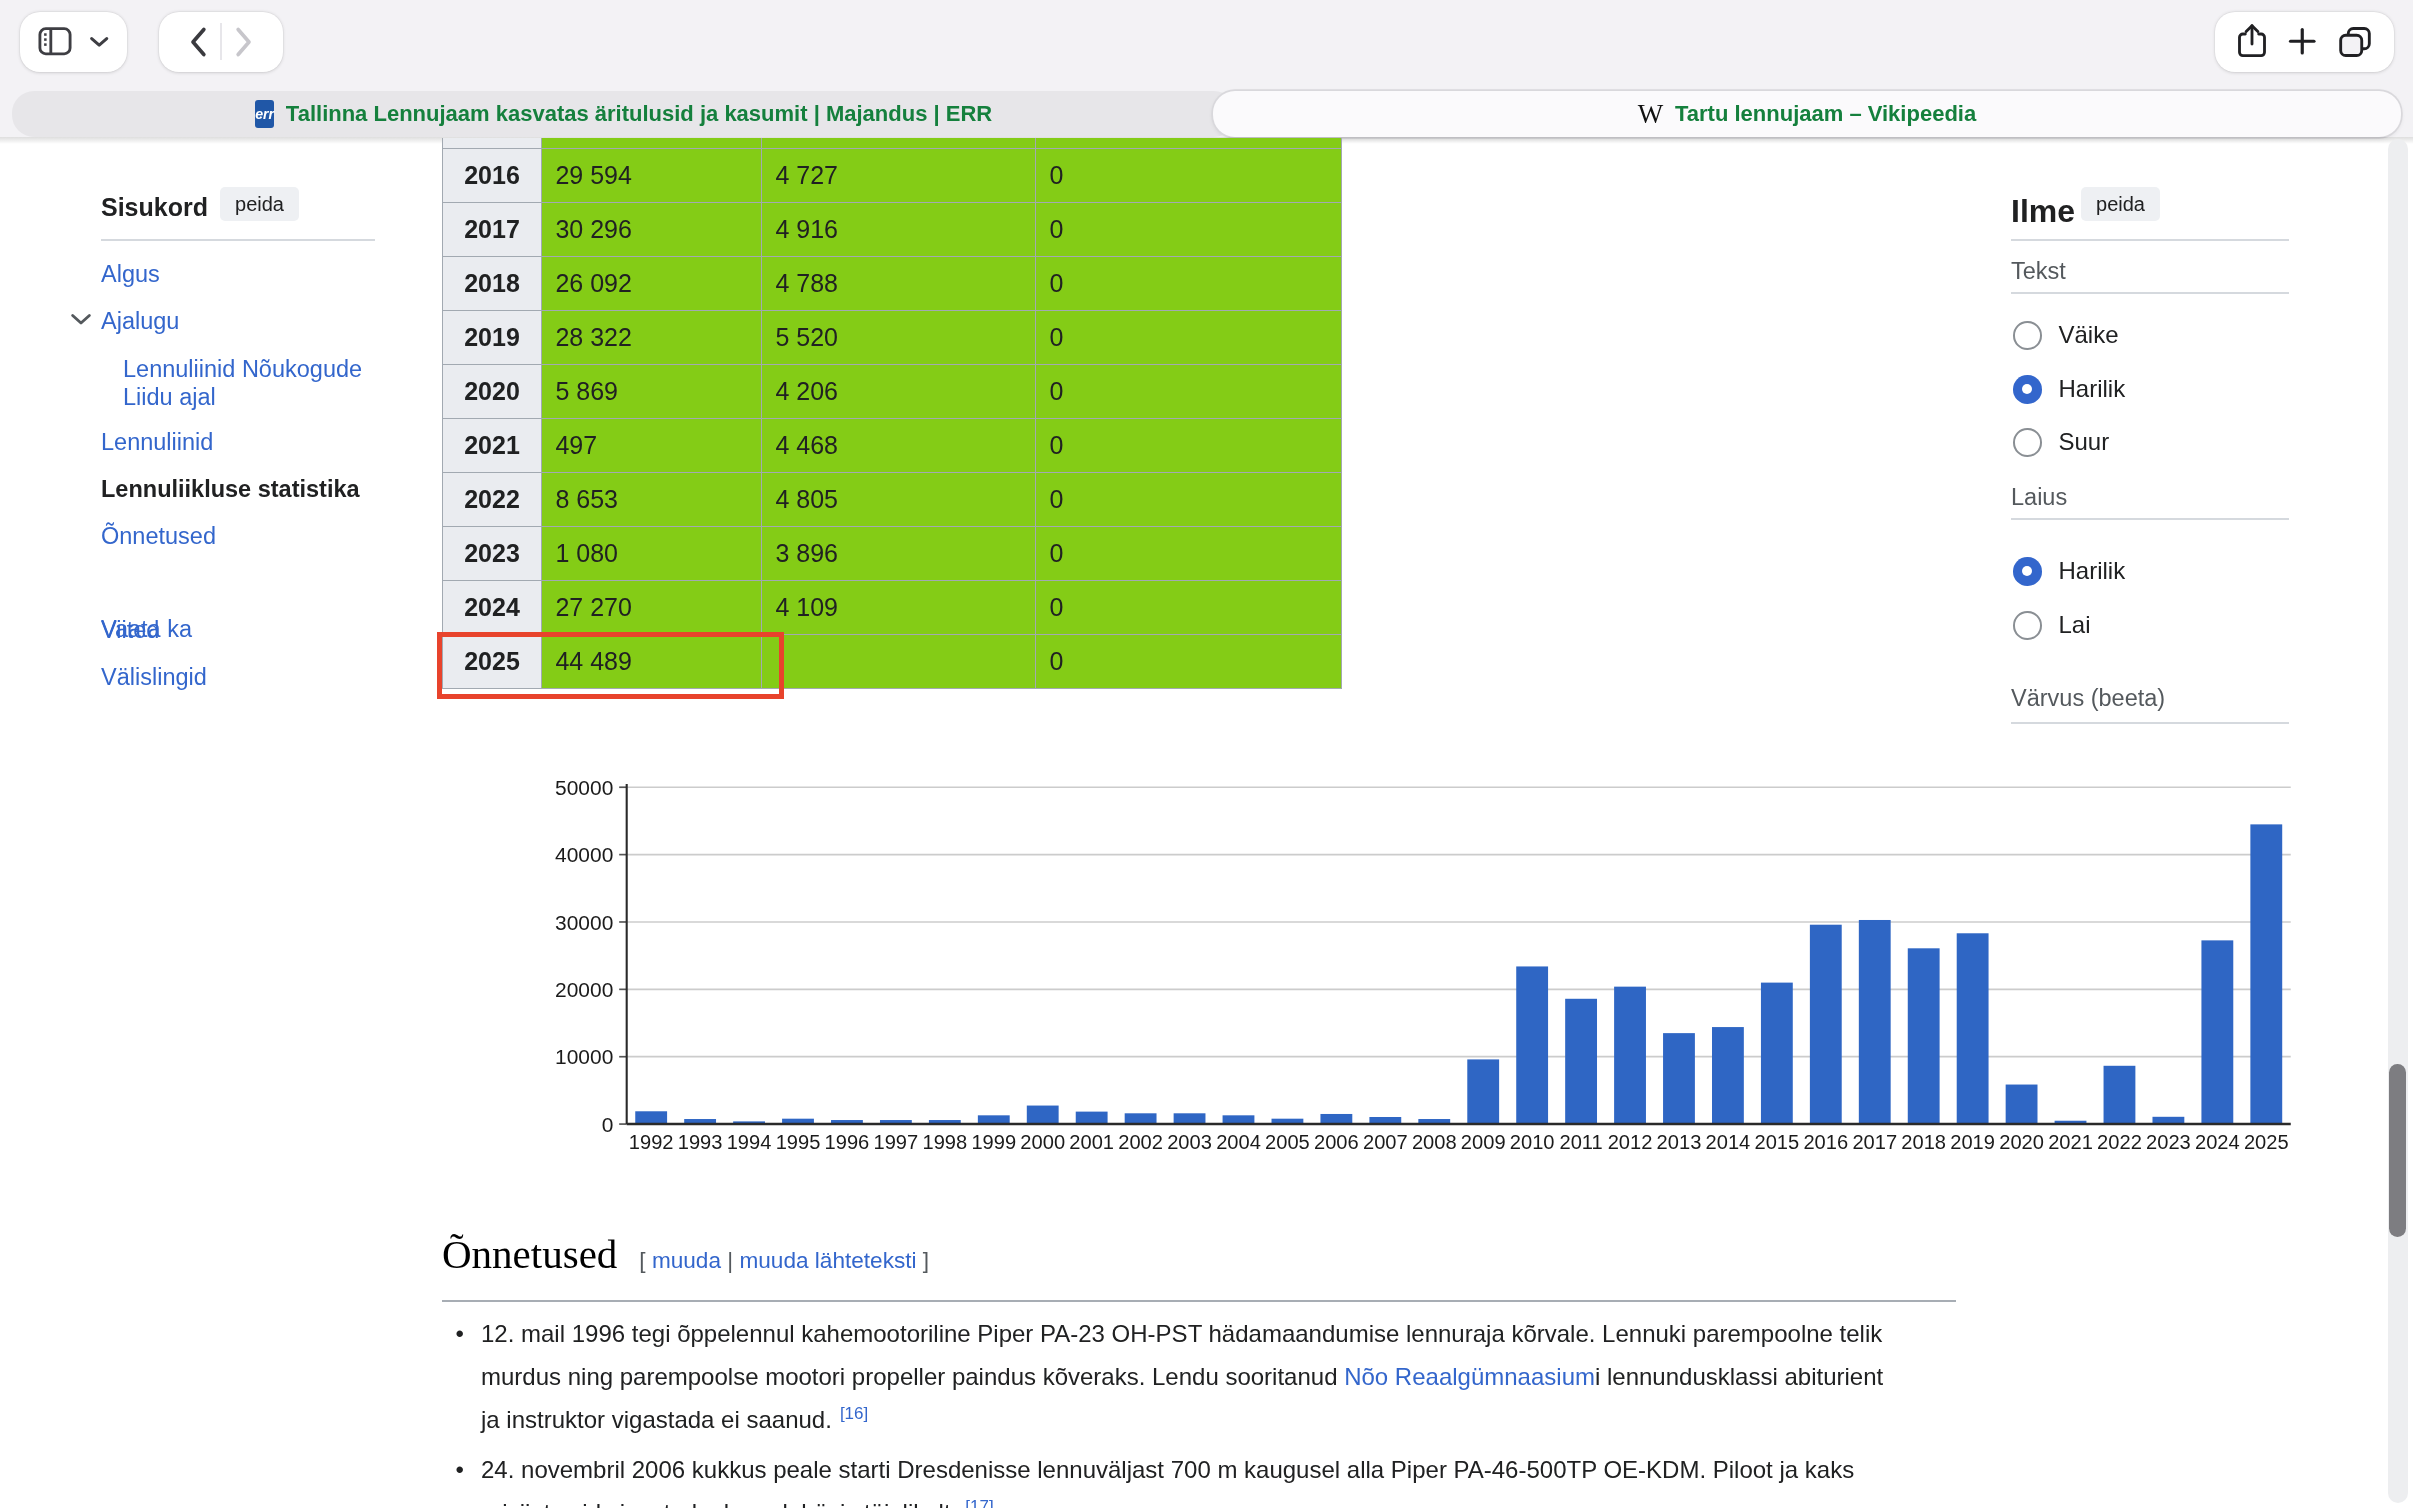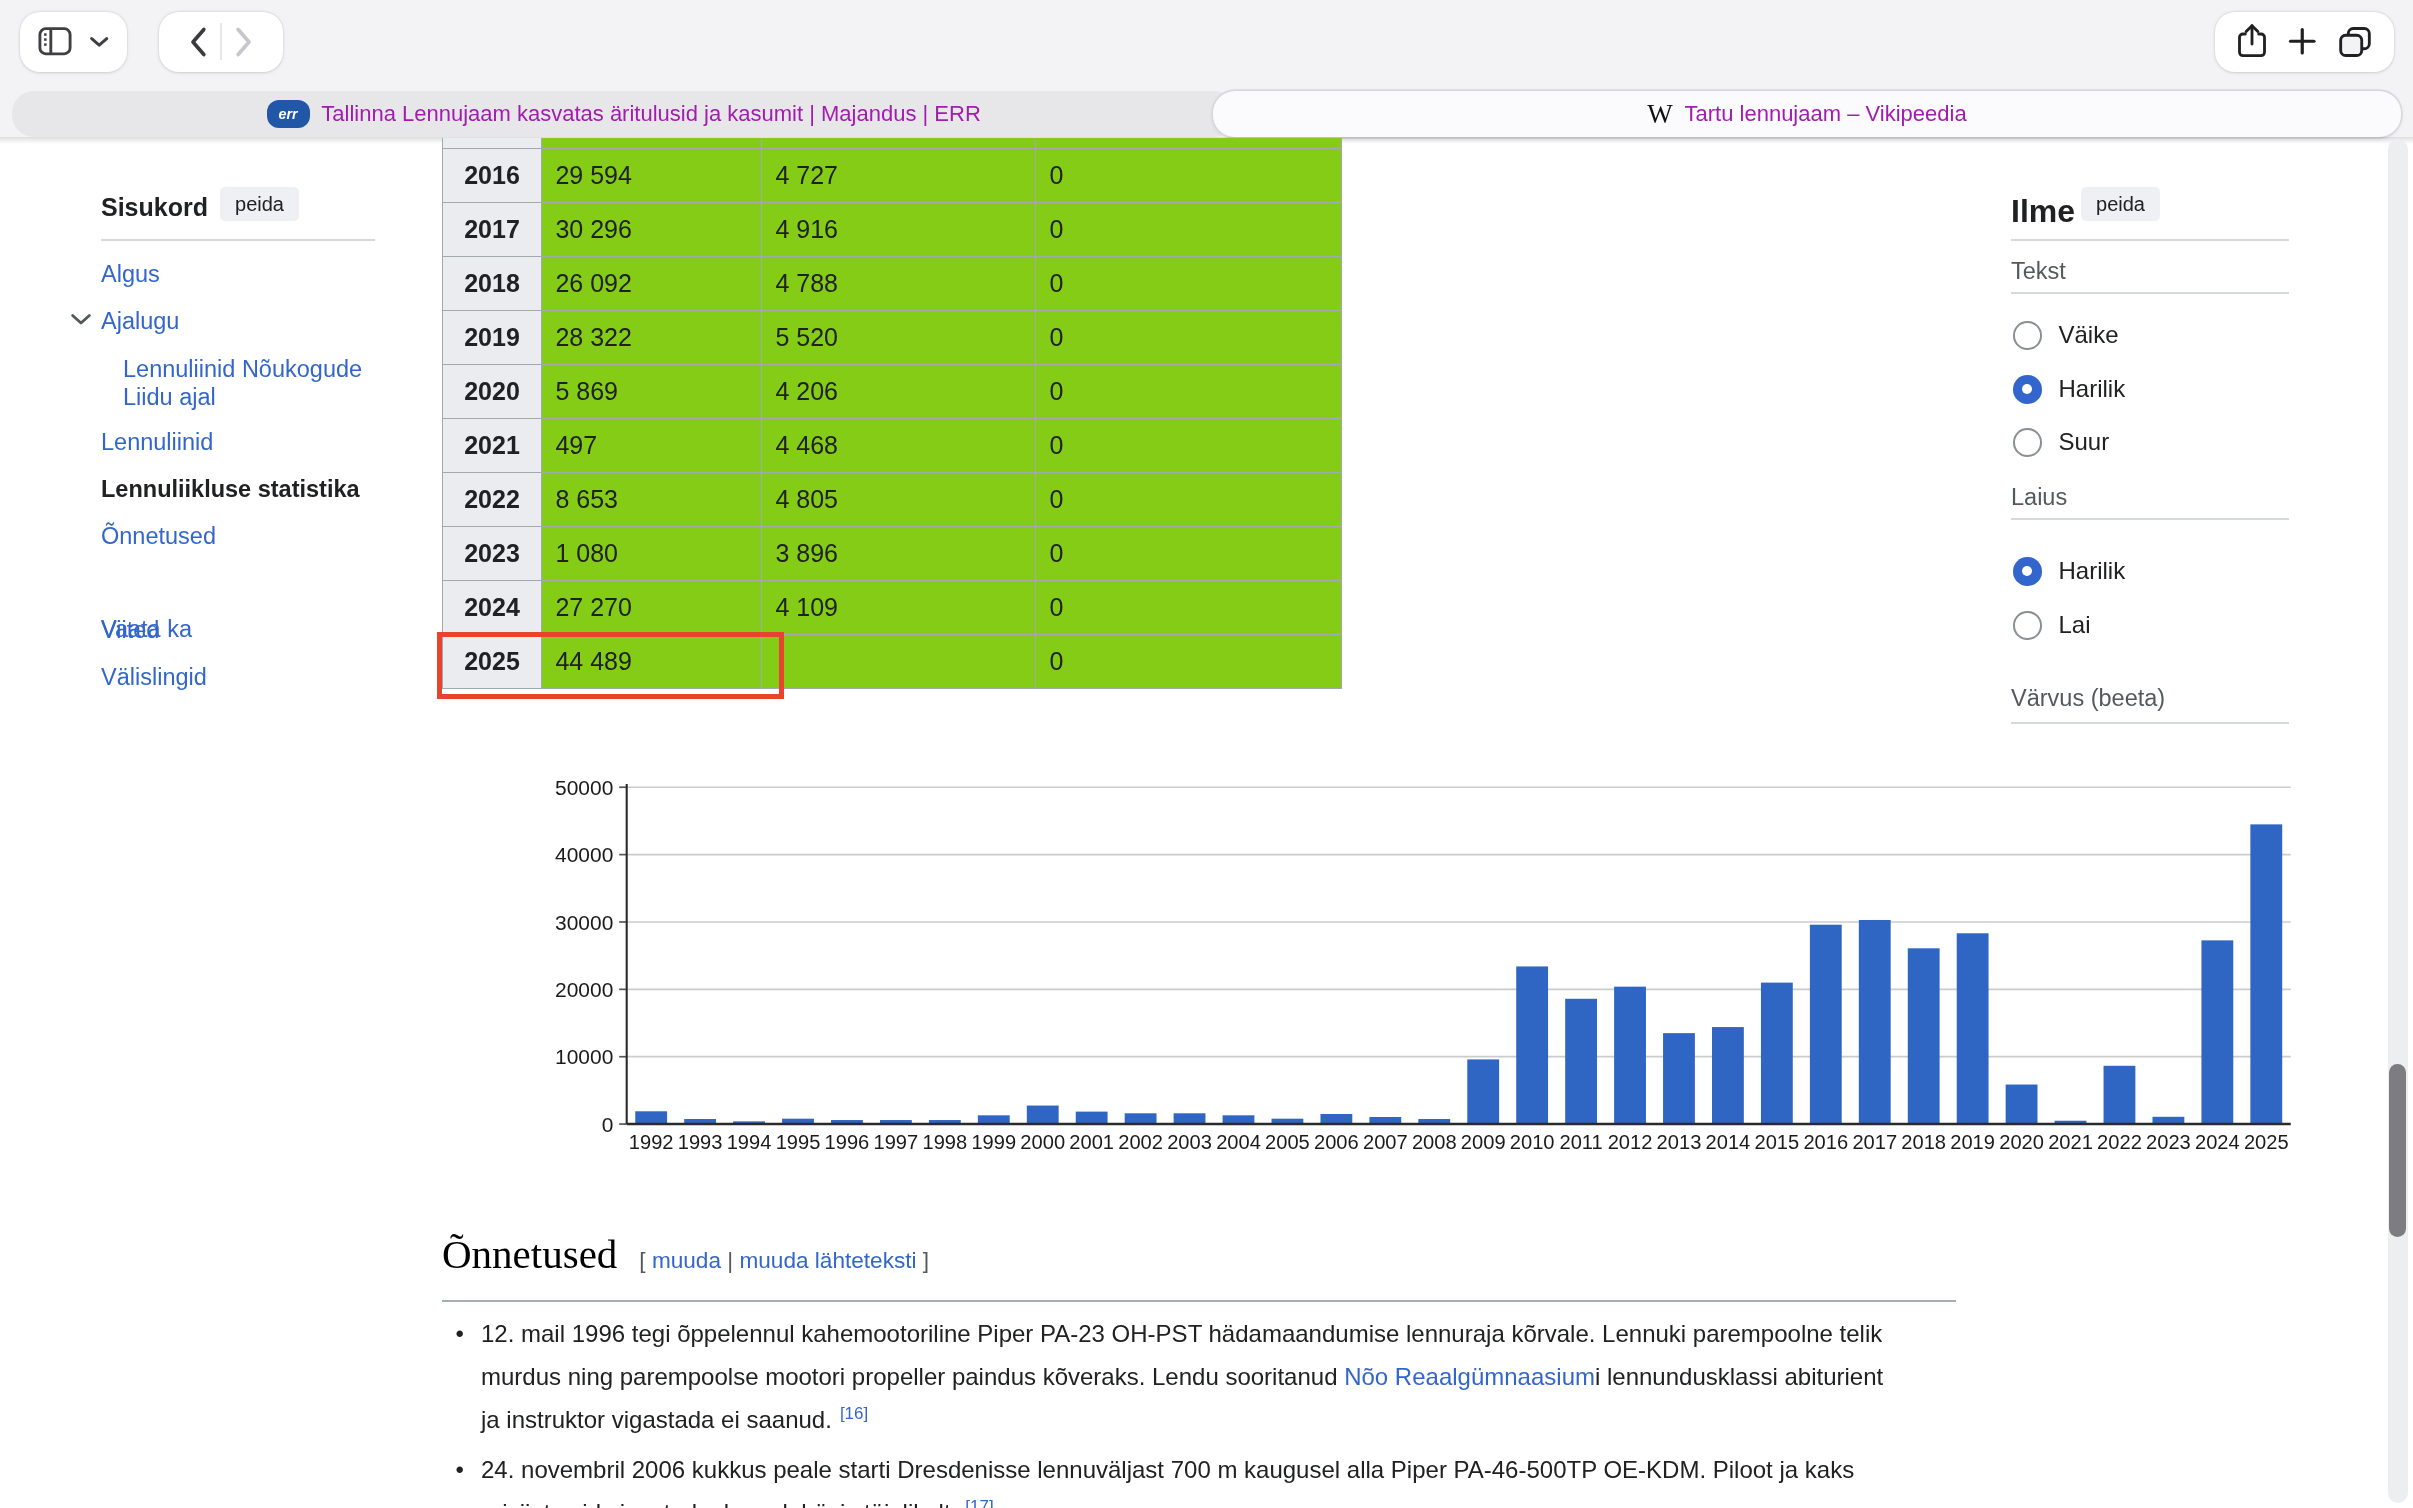--- a/index.html
+++ b/index.html
@@ -11,22 +11,22 @@
   .pillbtn{position:absolute;top:11.7px;height:60px;background:#fff;border-radius:20px;
            box-shadow:0 0.8px 3.4px rgba(0,0,0,.14),0 0 0 0.8px rgba(0,0,0,.03);display:flex;align-items:center;}
   .ico{display:inline-flex;align-items:center;justify-content:center;}
   .ico svg{display:block;}
   .urltext{flex:1;text-align:center;font-size:22.6px;color:#1b1b1d;letter-spacing:0.2px;}
   .navdiv{width:1.7px;height:37px;background:#e7e6ea;margin:0 11.7px;}
 
   .tab{position:absolute;top:91px;height:46px;border-radius:22px;display:flex;align-items:center;justify-content:center;gap:11.7px;}
   .tab-inactive{background:#e7e6e9;}
   .tab-active{background:#fbfafc;box-shadow:0 0 0 1.7px #d9d8dc,0 1.7px 5px rgba(0,0,0,.10);}
-  .tab-title{font-size:22px;color:#a21caf;white-space:nowrap;}
-  .fav-err{width:43px;height:28.5px;border-radius:12px;background:#2057a7;color:#fff;
+  .tab-title{font-size:22px;color:#15803d;white-space:nowrap;font-weight:bold;}
+  .fav-err{width:19px;height:28.5px;border-radius:3px;background:#2057a7;color:#fff;
            font-size:14.2px;font-weight:bold;font-style:italic;display:flex;align-items:center;justify-content:center;}
   .fav-w{font-family:"Liberation Serif",serif;font-size:27px;color:#111;line-height:1;}
   .chrome-shadow{position:absolute;left:0;top:137px;width:2413px;height:6.7px;
                  background:linear-gradient(to bottom,rgba(0,0,0,.13),rgba(0,0,0,0));}
 
   
   .toc-title{position:absolute;left:101px;top:193px;font-size:25px;font-weight:bold;color:#202122;}
   .chip{position:absolute;width:79px;height:34px;background:#eef0f3;border-radius:5px;
         font-size:20px;color:#202122;display:flex;align-items:center;justify-content:center;}
   .hr{position:absolute;height:1.7px;background:#d5d9de;}

